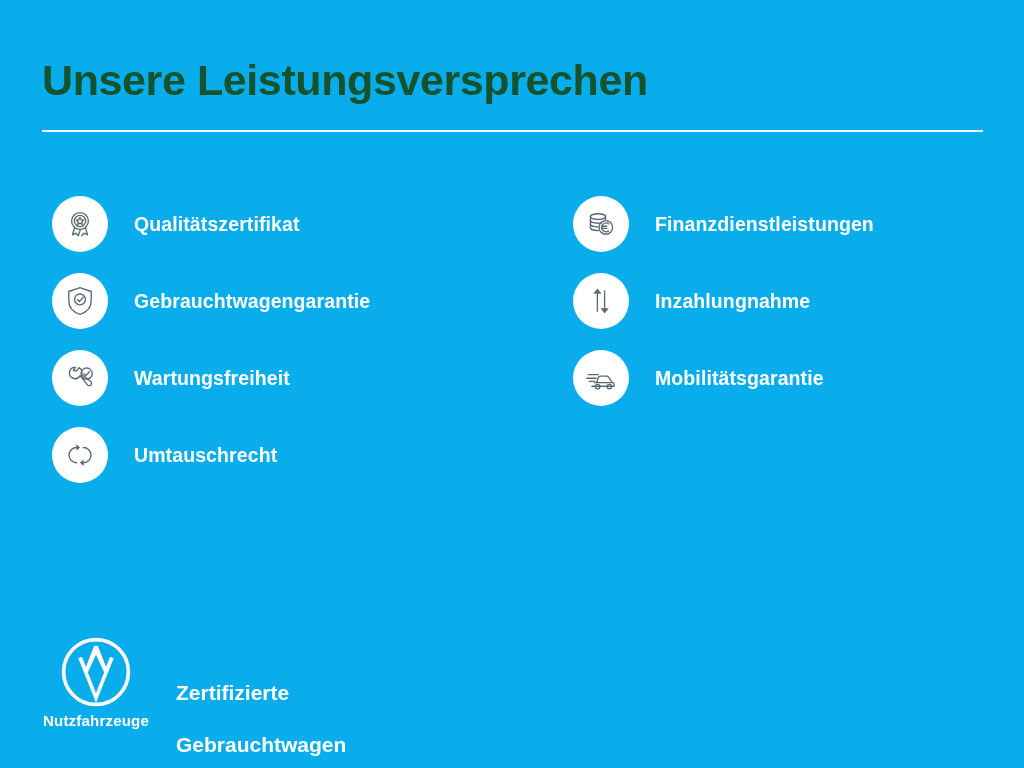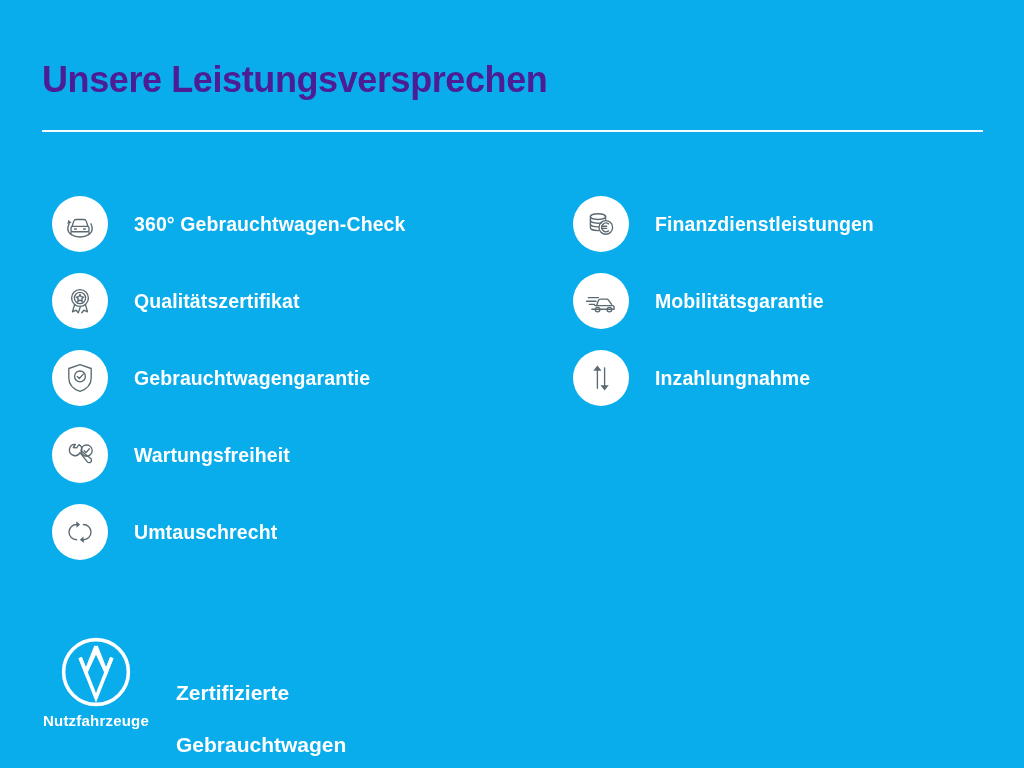--- a/index.html
+++ b/index.html
@@ -22,24 +22,24 @@
     height: 768px;
     background: #0aadec;
     box-sizing: border-box;
   }
 
   
   .title {
     position: absolute;
     left: 42px;
     top: 54px;
-    font-size: 36px;
+    font-size: 43px;
     line-height: 52px;
     font-weight: bold;
-    color: #4c1d95;
+    color: #14532d;
     letter-spacing: -0.4px;
     white-space: nowrap;
   }
 
   .rule {
     position: absolute;
     left: 42px;
     top: 130px;
     width: 941px;
     height: 2px;
@@ -155,34 +155,20 @@
 
 <div class="slide">
 
   <div class="title">Unsere Leistungsversprechen</div>
   <div class="rule"></div>
 
   <div class="columns">
 
     <div class="column left">
 
-      <div class="promise">
-        <span class="icon-badge">
-          <svg viewBox="0 0 34 34" aria-hidden="true">
-            <path d="M9 19.5 l1.8 -5.4 a2.4 2.4 0 0 1 2.2 -1.6 h8 a2.4 2.4 0 0 1 2.2 1.6 l1.8 5.4"></path>
-            <rect x="8" y="19.3" width="18" height="5.4" rx="1.6"></rect>
-            <line x1="11.6" y1="22" x2="13.4" y2="22"></line>
-            <line x1="20.6" y1="22" x2="22.4" y2="22"></line>
-            <path d="M8 24.8 v1.6 M26 24.8 v1.6"></path>
-            <path d="M6.2 16.6 a11.4 11.4 0 0 0 -1.4 5.2 c0 4.6 5.4 8.2 12.2 8.2 c6.8 0 12.2 -3.6 12.2 -8.2 a11.4 11.4 0 0 0 -1.3 -5"></path>
-            <path class="solid" d="M5.2 13 l3.4 2.6 l-4.2 1.3 z"></path>
-          </svg>
-        </span>
-        <span class="promise-label">360° Gebrauchtwagen-Check</span>
-      </div>
 
       <div class="promise">
         <span class="icon-badge">
           <svg viewBox="0 0 34 34" aria-hidden="true">
             <circle cx="17" cy="14" r="8.4"></circle>
             <circle cx="17" cy="14" r="5.6"></circle>
             <path d="M17 10.4 l1.1 2.3 l2.5 .35 l-1.8 1.8 l.43 2.5 l-2.23 -1.18 l-2.23 1.18 l.43 -2.5 l-1.8 -1.8 l2.5 -.35 z"></path>
             <path d="M11.6 20.6 l-2.1 7.2 l3.6 -1.6 l2.2 2.5 l2.1 -6.1"></path>
             <path d="M22.4 20.6 l2.1 7.2 l-3.6 -1.6 l-2.2 2.5"></path>
           </svg>
@@ -241,40 +227,40 @@
             <path d="M17.6 19.2 h5.1 M17.6 21.4 h5.1"></path>
           </svg>
         </span>
         <span class="promise-label">Finanzdienstleistungen</span>
       </div>
 
 
       <div class="promise">
         <span class="icon-badge">
           <svg viewBox="0 0 34 34" aria-hidden="true">
+            <path d="M13.4 27.2 v-20.4"></path>
+            <path class="solid" d="M13.4 4.4 l4.1 5.4 h-8.2 z"></path>
+            <path d="M20.6 6.8 v20.4"></path>
+            <path class="solid" d="M20.6 29.6 l-4.1 -5.4 h8.2 z"></path>
+          </svg>
+        </span>
+        <span class="promise-label">Inzahlungnahme</span>
+      </div>
+
+      <div class="promise">
+        <span class="icon-badge">
+          <svg viewBox="0 0 34 34" aria-hidden="true">
             <path d="M12.6 21.6 l1.8 -5 a2.2 2.2 0 0 1 2 -1.5 h6.3 a2.2 2.2 0 0 1 1.8 .95 l3.1 4.4"></path>
             <path d="M10.8 21.6 h17.8 a1.5 1.5 0 0 1 1.5 1.5 v2.1 h-22.2"></path>
             <circle cx="13.6" cy="25.6" r="2.3"></circle>
             <circle cx="25.4" cy="25.6" r="2.3"></circle>
             <path d="M4.2 13.6 h10.2 M2.6 17.2 h9.4 M5.4 20.4 h5.2"></path>
           </svg>
         </span>
         <span class="promise-label">Mobilitätsgarantie</span>
-      </div>
-
-      <div class="promise">
-        <span class="icon-badge">
-          <svg viewBox="0 0 34 34" aria-hidden="true">
-            <path d="M13.4 27.2 v-20.4"></path>
-            <path class="solid" d="M13.4 4.4 l4.1 5.4 h-8.2 z"></path>
-            <path d="M20.6 6.8 v20.4"></path>
-            <path class="solid" d="M20.6 29.6 l-4.1 -5.4 h8.2 z"></path>
-          </svg>
-        </span>
-        <span class="promise-label">Inzahlungnahme</span>
       </div>
 
 
     </div>
   </div>
 
   <div class="brand">
     <div class="brand-mark">
       <svg class="vw-logo" viewBox="0 0 100 100" aria-hidden="true">
         <circle cx="50" cy="50" r="45"></circle>

